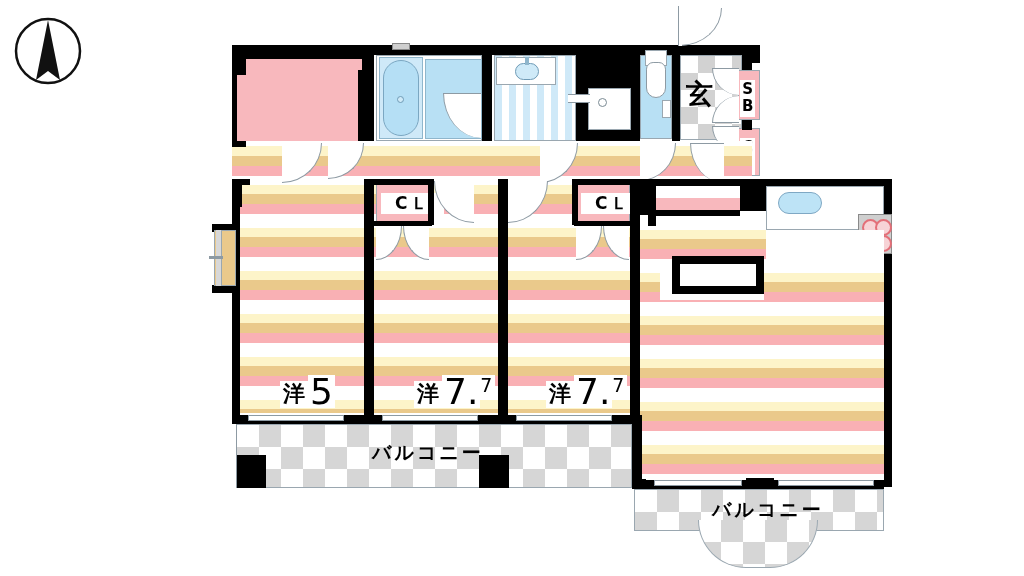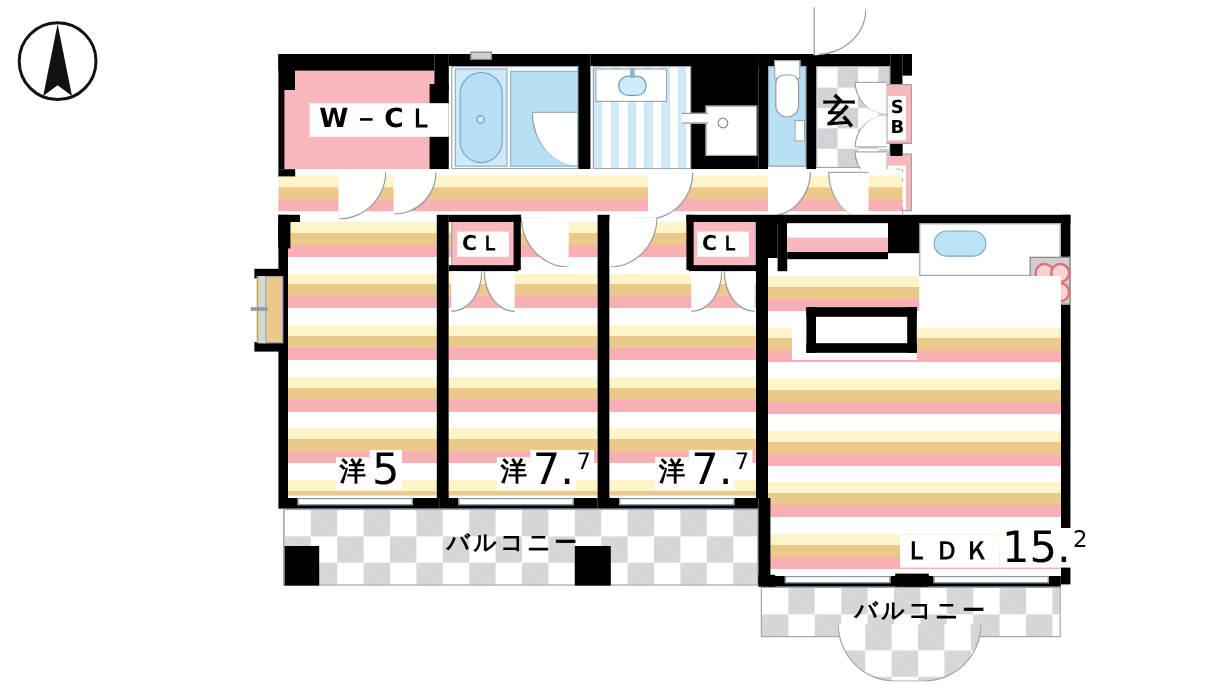--- a/index.html
+++ b/index.html
@@ -65,21 +65,21 @@
   .thin{border:1px solid #9aa7b0;}
 
   
   .lbl{
     position:absolute;background:#ffffff;color:#000;
     font-weight:700;letter-spacing:2px;white-space:nowrap;
     display:flex;align-items:center;justify-content:center;
     line-height:1;
   }
   .lbl-wcl{font-size:22px;letter-spacing:4px;padding:3px 8px;}
-  .lbl-cl{font-size:17px;letter-spacing:3px;padding:2px 4px;}
+  .lbl-cl{font-size:17px;letter-spacing:3px;padding:2px 14px;}
   .lbl-sb{font-size:15px;letter-spacing:0;padding:1px 2px;line-height:1.15;
           flex-direction:column;}
   .lbl-gen{font-size:27px;background:transparent;font-weight:700;}
   .lbl-bal{font-size:19px;letter-spacing:3px;background:transparent;font-weight:600;}
 
   .roomtag{position:absolute;display:flex;align-items:flex-end;
            background:transparent;white-space:nowrap;}
   .roomtag .jp{font-size:22px;font-weight:700;background:#fff;padding:2px 2px 3px 3px;
                letter-spacing:1px;line-height:1;}
   .roomtag .num{font-size:36px;font-weight:400;background:#fff;padding:0 2px;
@@ -112,21 +112,20 @@
     </svg>
   </div>
 
   <div class="abs black" style="left:232px;top:45px;width:130px;height:14px;"></div>
   <div class="abs black" style="left:232px;top:45px;width:14px;height:96px;"></div>
   <div class="abs pink" style="left:246px;top:59px;width:116px;height:82px;"></div>
   <div class="abs pink" style="left:237px;top:75px;width:18px;height:66px;"></div>
   <div class="abs pink" style="left:340px;top:75px;width:32px;height:66px;"></div>
   <div class="abs black" style="left:362px;top:45px;width:12px;height:30px;"></div>
   <div class="abs black" style="left:358px;top:70px;width:16px;height:71px;"></div>
-  <div class="lbl lbl-wcl" style="left:258px;top:86px;">W－CＬ</div>
 
   <div class="abs black" style="left:374px;top:45px;width:110px;height:10px;"></div>
   <div class="abs white thin" style="left:376px;top:55px;width:106px;height:86px;"></div>
 
   <div class="abs" style="left:379px;top:57px;width:44px;height:82px;background:#cfe9f8;border:1px solid #8fb6cc;"></div>
   <div class="abs" style="left:383px;top:60px;width:36px;height:76px;background:#b5dff5;border:1.5px solid #7ba7c2;border-radius:18px;"></div>
   <div class="abs" style="left:397px;top:96px;width:7px;height:7px;border-radius:50%;border:1.5px solid #6f9bb6;background:#cfeaf8;"></div>
 
   <div class="abs" style="left:392px;top:43px;width:18px;height:7px;background:#cfcfcf;border:1px solid #888;"></div>
 
@@ -265,25 +264,20 @@
   <div class="abs black" style="left:672px;top:256px;width:8px;height:38px;"></div>
   <div class="abs black" style="left:672px;top:286px;width:92px;height:8px;"></div>
   <div class="abs black" style="left:756px;top:256px;width:8px;height:38px;"></div>
   <div class="abs black" style="left:640px;top:185px;width:8px;height:30px;"></div>
   <div class="abs black" style="left:648px;top:186px;width:8px;height:40px;"></div>
   <div class="abs black" style="left:740px;top:185px;width:26px;height:26px;"></div>
   <div class="abs white" style="left:656px;top:186px;width:84px;height:12px;"></div>
   <div class="abs pink" style="left:656px;top:198px;width:84px;height:12px;"></div>
   <div class="abs black" style="left:656px;top:210px;width:84px;height:6px;"></div>
 
-  <div class="roomtag" style="left:750px;top:440px;">
-    <span class="ldk">ＬＤＫ</span>
-    <span class="num">15.</span>
-    <span class="dec">2</span>
-  </div>
 
   <div class="abs black" style="left:232px;top:415px;width:134px;height:9px;"></div>
   <div class="abs black" style="left:366px;top:415px;width:132px;height:9px;"></div>
   <div class="abs black" style="left:498px;top:415px;width:134px;height:9px;"></div>
   <div class="abs checker thin" style="left:236px;top:424px;width:396px;height:64px;"></div>
   <div class="lbl lbl-bal" style="left:372px;top:443px;">バルコニー</div>
 
   <div class="abs black" style="left:236px;top:455px;width:30px;height:33px;"></div>
   <div class="abs black" style="left:479px;top:455px;width:30px;height:33px;"></div>
 

